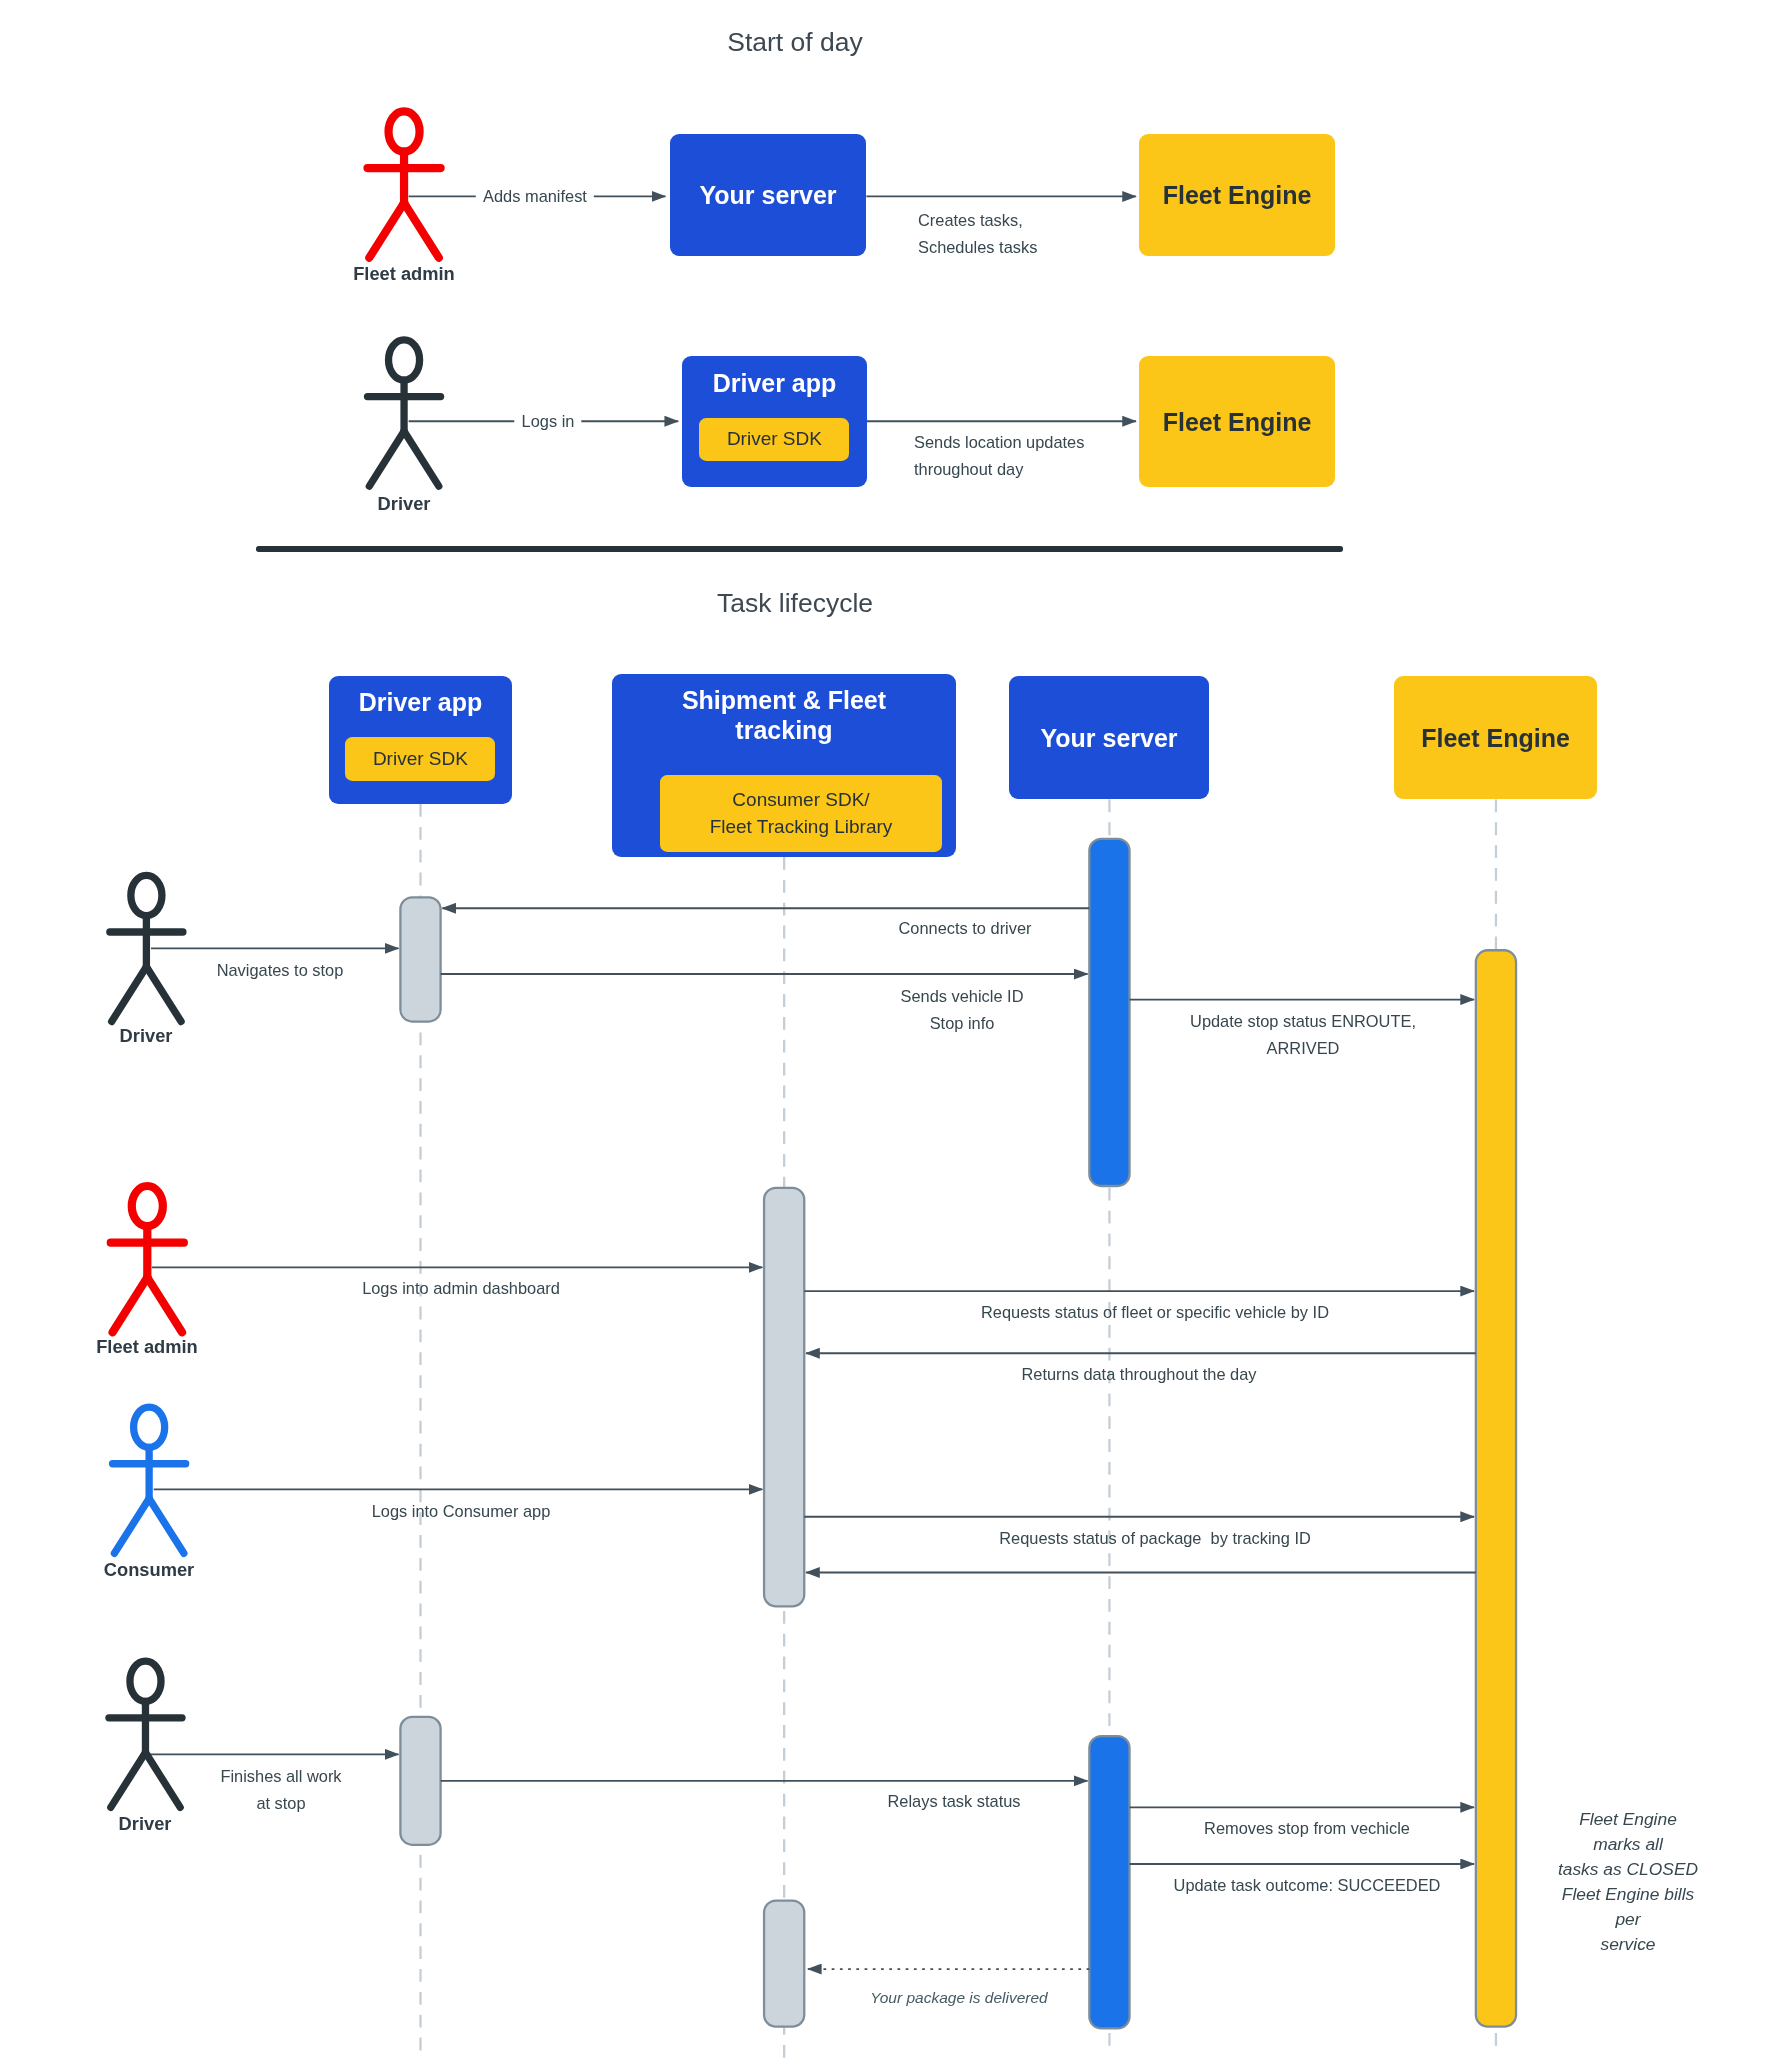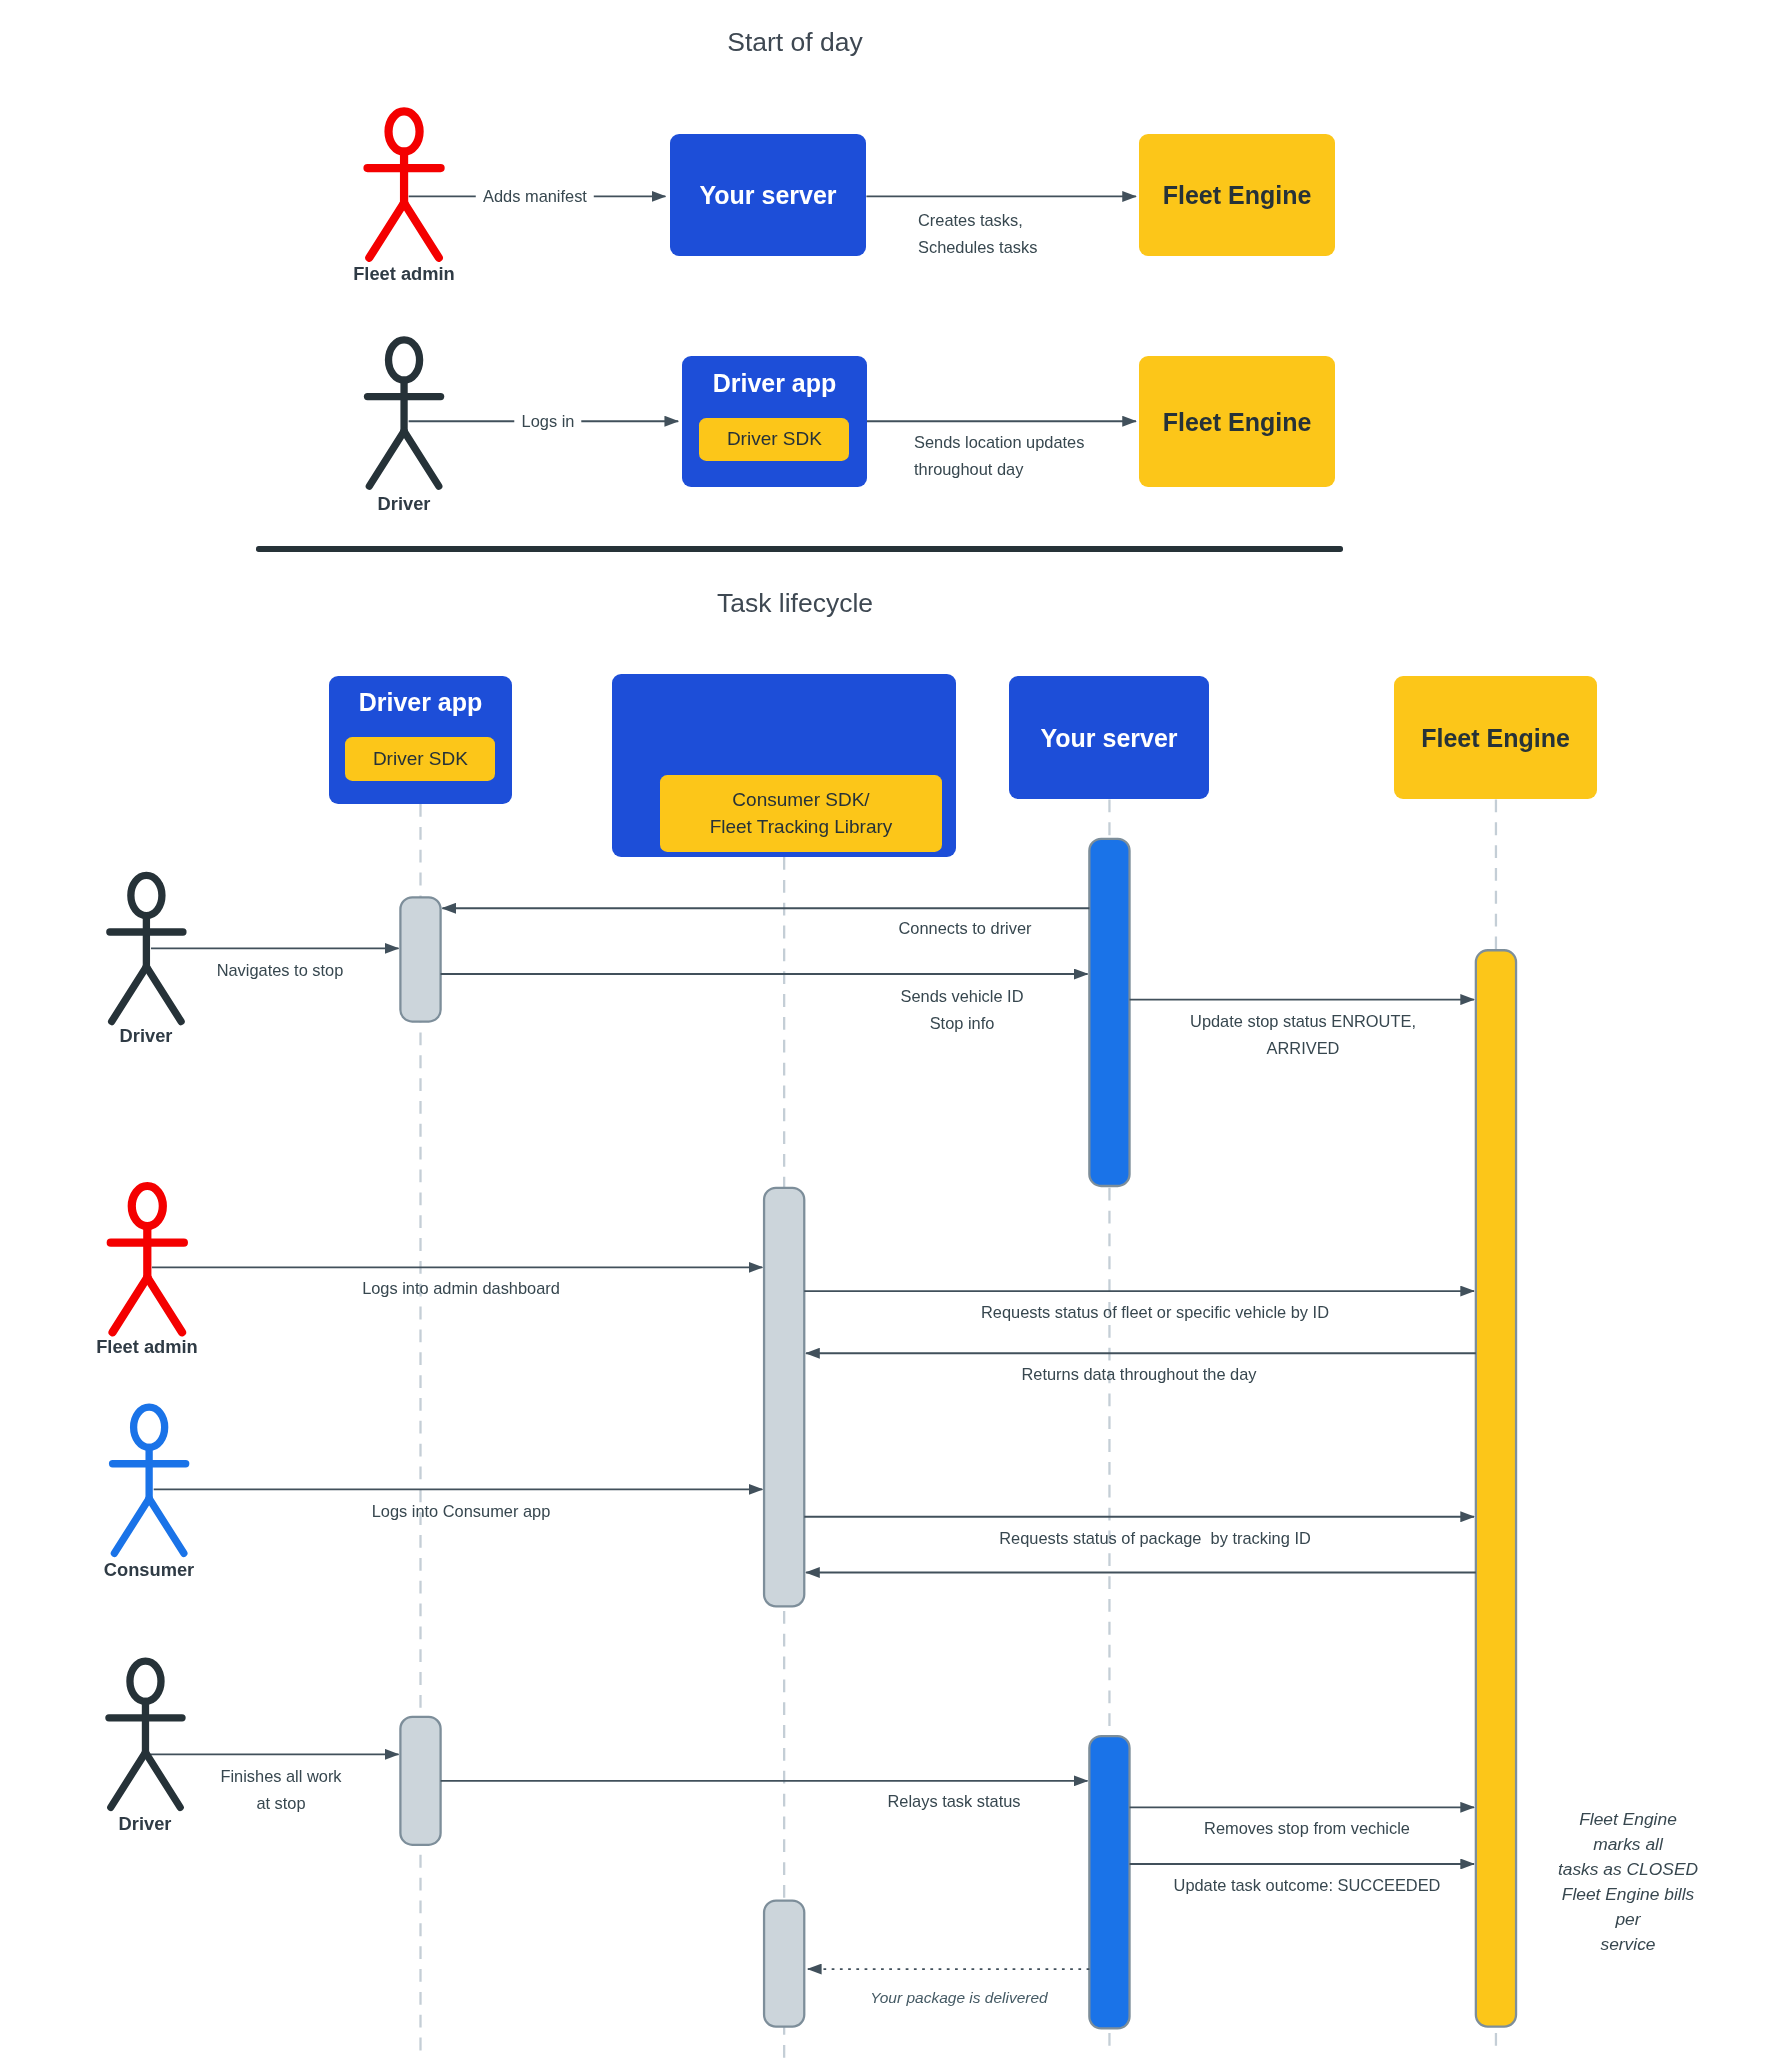--- a/index.html
+++ b/index.html
@@ -121,20 +121,22 @@
 
   <div class="divider" style="left:256px;top:546px;width:1087px;height:5.5px;"></div>
 
   <div class="title" style="left:795px;top:588px;">Task lifecycle</div>
 
   <div class="node blue headered" style="left:329px;top:676px;width:183px;height:128px;">
     <span class="t" style="margin-top:11px;">Driver app</span>
     <span class="sdk" style="left:16.4px;top:61px;width:150px;height:44px;">Driver SDK</span>
   </div>
   <div class="node blue headered" style="left:612px;top:674px;width:344px;height:183px;">
+    <span class="t" style="margin-top:11px;">Shipment &amp; Fleet
+tracking</span>
     <span class="sdk" style="left:48px;top:101px;width:282px;height:77px;">Consumer SDK/
 Fleet Tracking Library</span>
   </div>
   <div class="node blue" style="left:1009px;top:676px;width:200px;height:123px;">
     <span class="t">Your server</span>
   </div>
   <div class="node yellow" style="left:1394px;top:676px;width:203px;height:123px;">
     <span class="t">Fleet Engine</span>
   </div>
 

